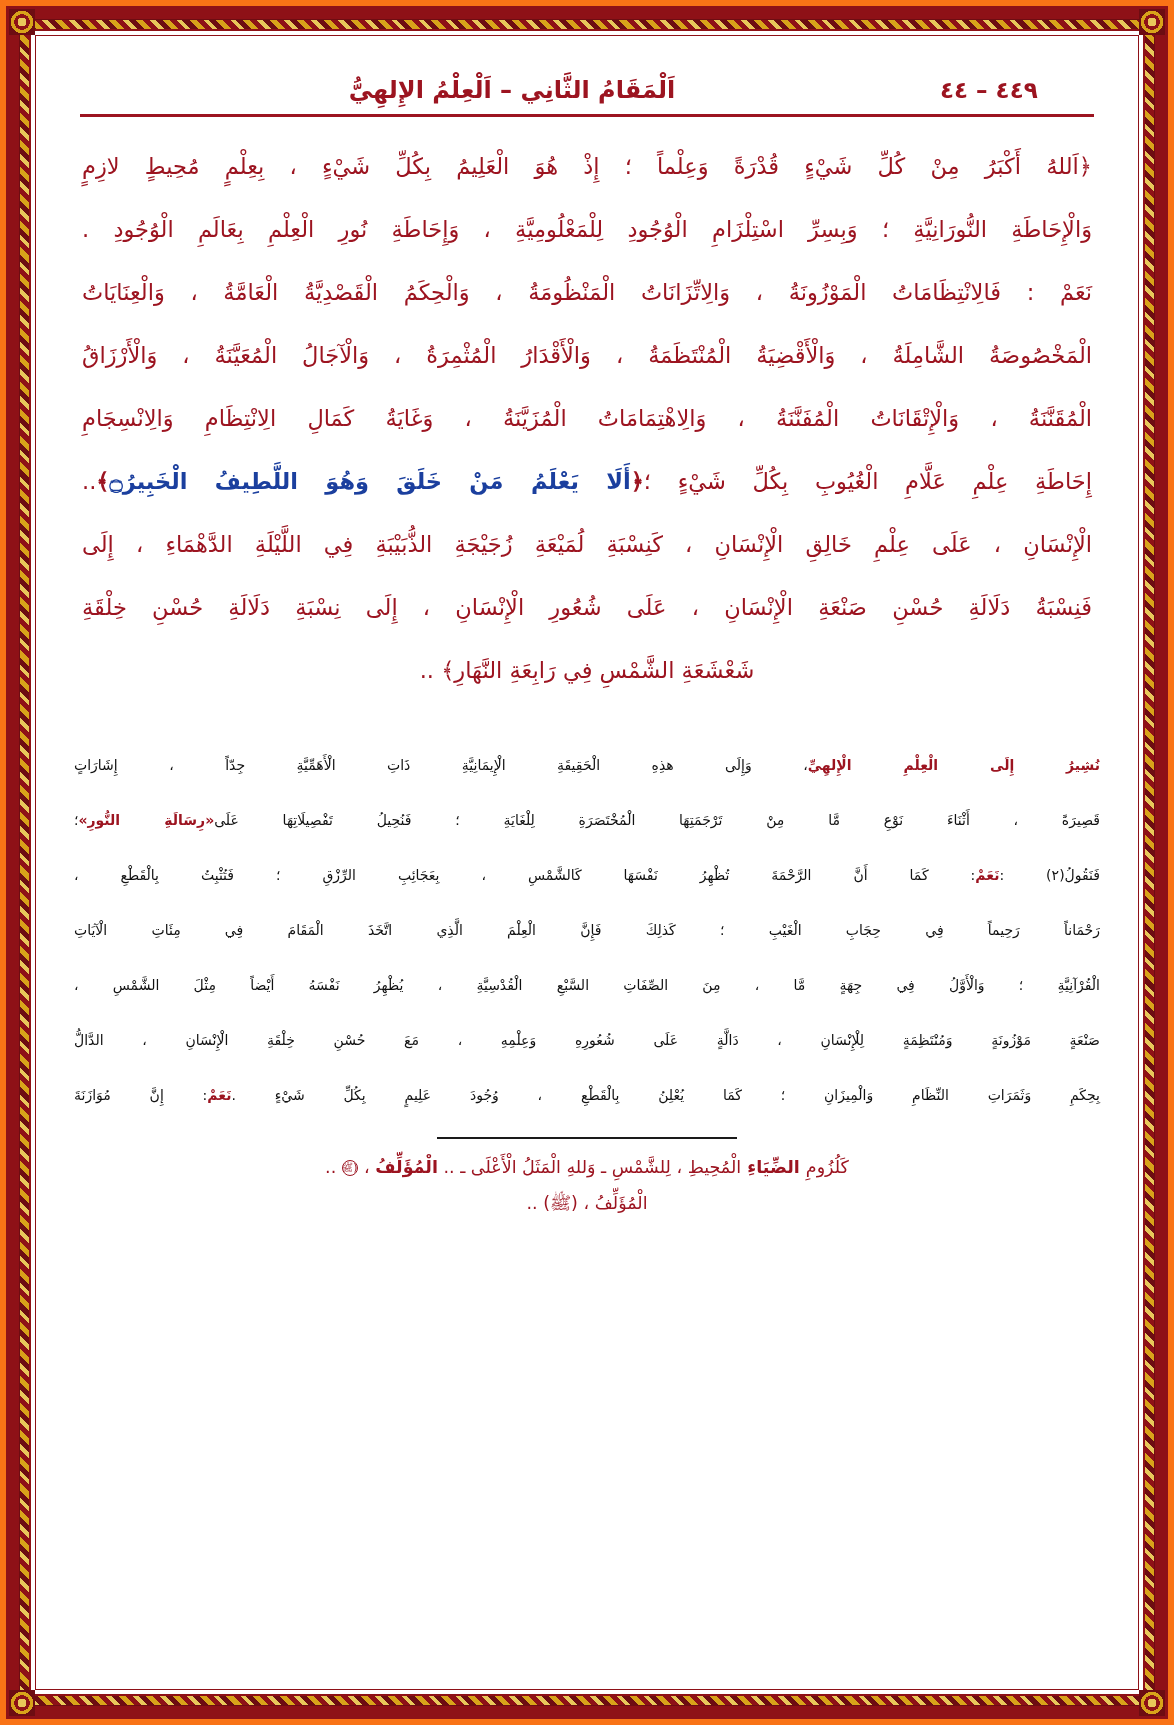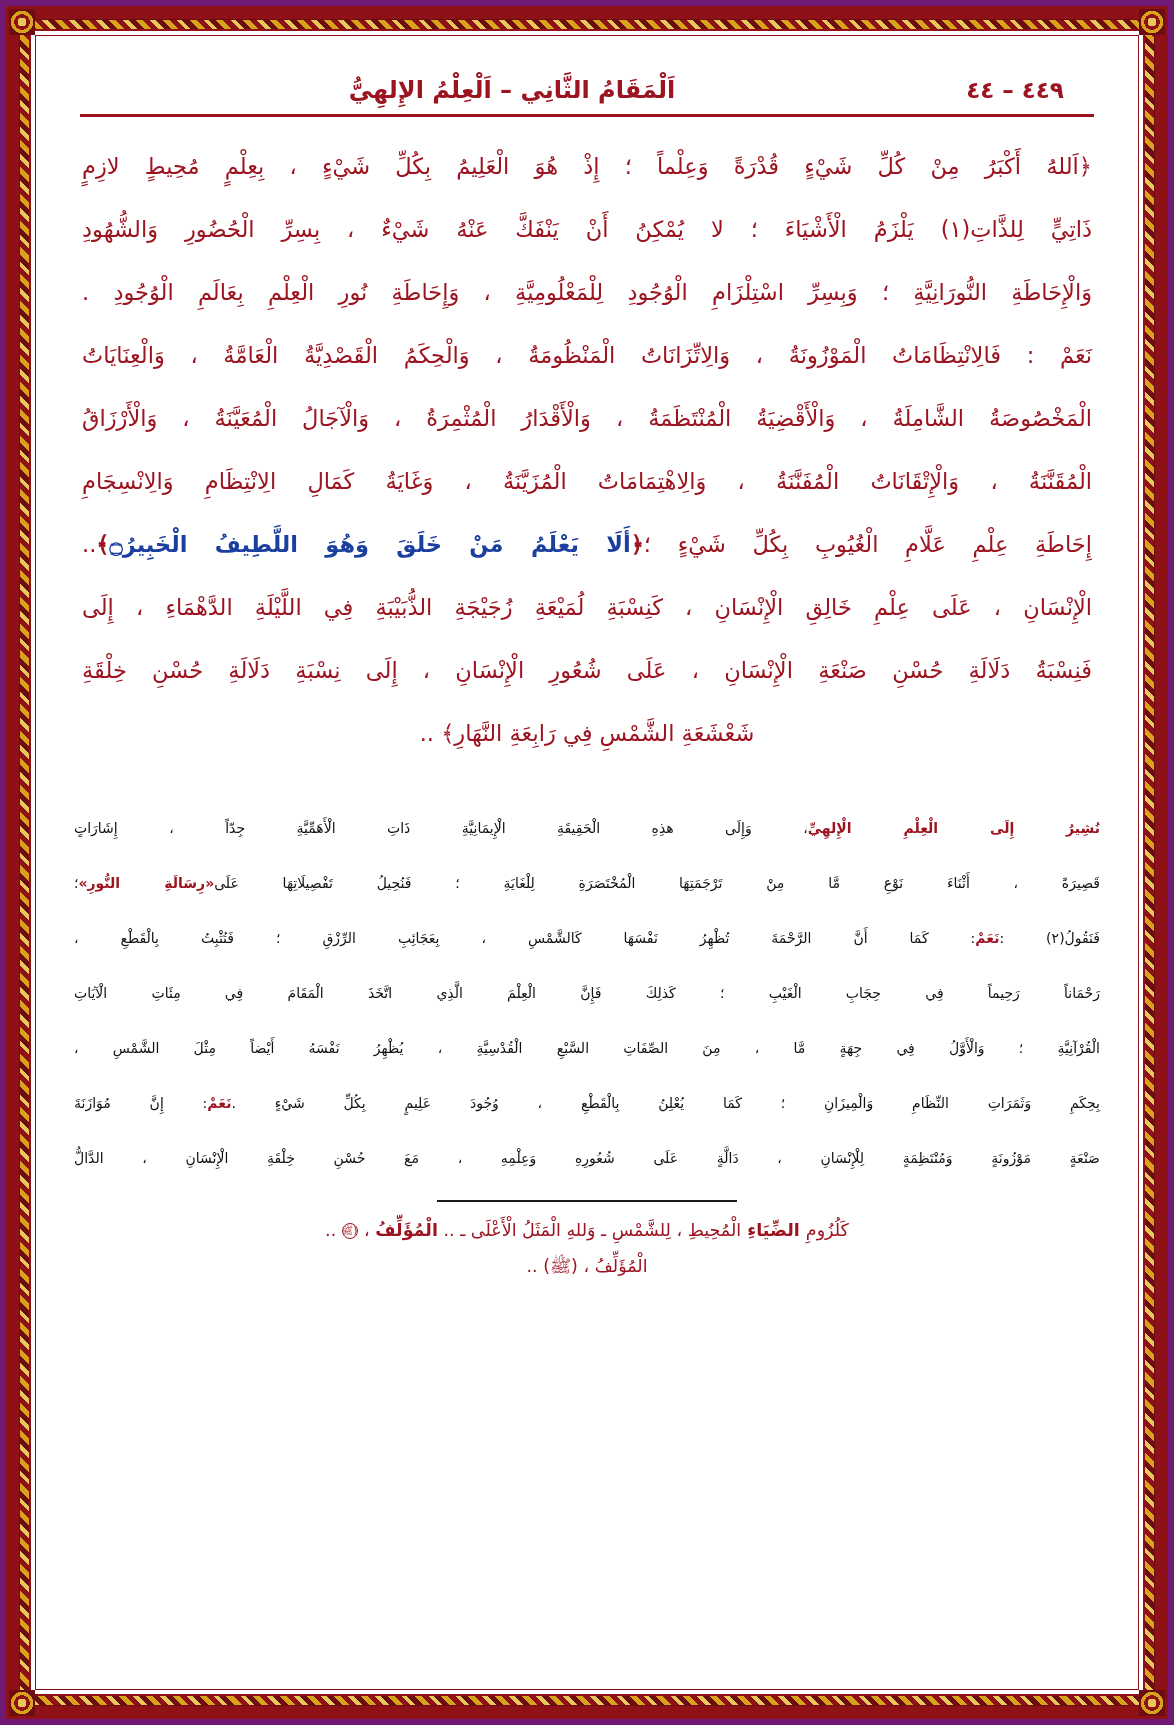--- a/index.html
+++ b/index.html
@@ -13,21 +13,21 @@
     font-family: "DejaVu Sans", "Liberation Sans", sans-serif;
     overflow: hidden;
   }
 
   
   .page {
     position: relative;
     width: 1174px;
     height: 1725px;
     box-sizing: border-box;
-    background: #701a75;
+    background: #f97316;
   }
 
   .border-outer {
     position: absolute;
     left: 6px;
     top: 6px;
     right: 6px;
     bottom: 6px;
     box-sizing: border-box;
     border: 2px solid #8e1117;
@@ -124,21 +124,21 @@
     text-align: center;
     white-space: nowrap;
   }
   .header-pages {
     color: #9c1420;
     font-size: 23px;
     font-weight: bold;
     direction: rtl;
     white-space: nowrap;
     min-width: 150px;
-    text-align: center;
+    text-align: left;
   }
   .header-rule {
     margin: 10px 12px 0 12px;
     border-top: 3px solid #9c1420;
   }
 
   
   .body-block {
     margin-top: 22px;
     padding: 0 6px;
@@ -241,21 +241,20 @@
   <div class="content">
 
     <div class="header-row">
       <div class="header-title">اَلْمَقَامُ الثَّانِي – اَلْعِلْمُ الإِلهِيُّ</div>
       <div class="header-pages">٤٤٩ – ٤٤</div>
     </div>
     <div class="header-rule"></div>
 
     <div class="body-block">
       <p class="line">﴿اَللهُ أَكْبَرُ مِنْ كُلِّ شَيْءٍ قُدْرَةً وَعِلْماً ؛ إِذْ هُوَ الْعَلِيمُ بِكُلِّ شَيْءٍ ، بِعِلْمٍ مُحِيطٍ لازِمٍ</p>
-      <p class="line">ذَاتِيٍّ لِلذَّاتِ(١) يَلْزَمُ الْأَشْيَاءَ ؛ لا يُمْكِنُ أَنْ يَنْفَكَّ عَنْهُ شَيْءٌ ، بِسِرِّ الْحُضُورِ وَالشُّهُودِ</p>
       <p class="line">وَالْإِحَاطَةِ النُّورَانِيَّةِ ؛ وَبِسِرِّ اسْتِلْزَامِ الْوُجُودِ لِلْمَعْلُومِيَّةِ ، وَإِحَاطَةِ نُورِ الْعِلْمِ بِعَالَمِ الْوُجُودِ .</p>
       <p class="line">نَعَمْ : فَالِانْتِظَامَاتُ الْمَوْزُونَةُ ، وَالِاتِّزَانَاتُ الْمَنْظُومَةُ ، وَالْحِكَمُ الْقَصْدِيَّةُ الْعَامَّةُ ، وَالْعِنَايَاتُ</p>
       <p class="line">الْمَخْصُوصَةُ الشَّامِلَةُ ، وَالْأَقْضِيَةُ الْمُنْتَظَمَةُ ، وَالْأَقْدَارُ الْمُثْمِرَةُ ، وَالْآجَالُ الْمُعَيَّنَةُ ، وَالْأَرْزَاقُ</p>
       <p class="line">الْمُقَنَّنَةُ ، وَالْإِتْقَانَاتُ الْمُفَنَّنَةُ ، وَالِاهْتِمَامَاتُ الْمُزَيَّنَةُ ، وَغَايَةُ كَمَالِ الِانْتِظَامِ وَالِانْسِجَامِ</p>
 
       <p class="line"><span>إِحَاطَةِ عِلْمِ عَلَّامِ الْغُيُوبِ بِكُلِّ شَيْءٍ ؛</span><span class="brkt">﴿</span><span class="verse">أَلَا يَعْلَمُ مَنْ خَلَقَ وَهُوَ اللَّطِيفُ الْخَبِيرُ</span><span class="verse">۝</span><span class="brkt">﴾</span><span>..</span></p>
 
       <p class="line">الْإِنْسَانِ ، عَلَى عِلْمِ خَالِقِ الْإِنْسَانِ ، كَنِسْبَةِ لُمَيْعَةِ زُجَيْجَةِ الذُّبَيْبَةِ فِي اللَّيْلَةِ الدَّهْمَاءِ ، إِلَى</p>
       <p class="line">فَنِسْبَةُ دَلَالَةِ حُسْنِ صَنْعَةِ الْإِنْسَانِ ، عَلَى شُعُورِ الْإِنْسَانِ ، إِلَى نِسْبَةِ دَلَالَةِ حُسْنِ خِلْقَةِ</p>
       <p class="line last">شَعْشَعَةِ الشَّمْسِ فِي رَابِعَةِ النَّهَارِ﴾ ..</p>
@@ -265,23 +264,23 @@
 
       <p class="bline"><span class="rd">نُشِيرُ إِلَى الْعِلْمِ الْإِلهِيِّ</span><span>، وَإِلَى هذِهِ الْحَقِيقَةِ الْإِيمَانِيَّةِ ذَاتِ الْأَهَمِّيَّةِ جِدّاً ، إِشَارَاتٍ</span></p>
 
       <p class="bline"><span>قَصِيرَةً ، أَثْنَاءَ نَوْعِ مَّا مِنْ تَرْجَمَتِهَا الْمُخْتَصَرَةِ لِلْغَايَةِ ؛ فَنُحِيلُ تَفْصِيلَاتِهَا عَلَى</span><span class="rd">«رِسَالَةِ النُّورِ»</span><span>؛</span></p>
 
       <p class="bline"><span>فَنَقُولُ(٢) :</span><span class="rd">نَعَمْ</span><span>: كَمَا أَنَّ الرَّحْمَةَ تُظْهِرُ نَفْسَهَا كَالشَّمْسِ ، بِعَجَائِبِ الرِّزْقِ ؛ فَتُثْبِتُ بِالْقَطْعِ ،</span></p>
 
       <p class="bline">رَحْمَاناً رَحِيماً فِي حِجَابِ الْغَيْبِ ؛ كَذلِكَ فَإِنَّ الْعِلْمَ الَّذِي اتَّخَذَ الْمَقَامَ فِي مِئَاتِ الْآيَاتِ</p>
       <p class="bline">الْقُرْآنِيَّةِ ؛ وَالْأَوَّلُ فِي جِهَةٍ مَّا ، مِنَ الصِّفَاتِ السَّبْعِ الْقُدْسِيَّةِ ، يُظْهِرُ نَفْسَهُ أَيْضاً مِثْلَ الشَّمْسِ ،</p>
 
+      <p class="bline">صَنْعَةٍ مَوْزُونَةٍ وَمُنْتَظِمَةٍ لِلْإِنْسَانِ ، دَالَّةٍ عَلَى شُعُورِهِ وَعِلْمِهِ ، مَعَ حُسْنِ خِلْقَةِ الْإِنْسَانِ ، الدَّالُّ</p>
+
       <p class="bline"><span>بِحِكَمِ وَثَمَرَاتِ النِّظَامِ وَالْمِيزَانِ ؛ كَمَا يُعْلِنُ بِالْقَطْعِ ، وُجُودَ عَلِيمٍ بِكُلِّ شَيْءٍ .</span><span class="rd">نَعَمْ</span><span>: إِنَّ مُوَازَنَةَ</span></p>
-
-      <p class="bline">صَنْعَةٍ مَوْزُونَةٍ وَمُنْتَظِمَةٍ لِلْإِنْسَانِ ، دَالَّةٍ عَلَى شُعُورِهِ وَعِلْمِهِ ، مَعَ حُسْنِ خِلْقَةِ الْإِنْسَانِ ، الدَّالُّ</p>
     </div>
 
     <div class="fn-rule"></div>
 
     <div class="footnotes">
 
       <p class="fline ctr"><span>كَلُزُومِ</span><span class="fbold"> الضِّيَاءِ </span><span>الْمُحِيطِ ، لِلشَّمْسِ ـ وَللهِ الْمَثَلُ الْأَعْلَى ـ .. </span><span class="fbold">الْمُؤَلِّفُ</span><span> ، </span><span class="sigil">(ﷺ)</span><span> ..</span></p>
 
       <p class="fline ctr">الْمُؤَلِّفُ ، (ﷺ) ..</p>
     </div>

